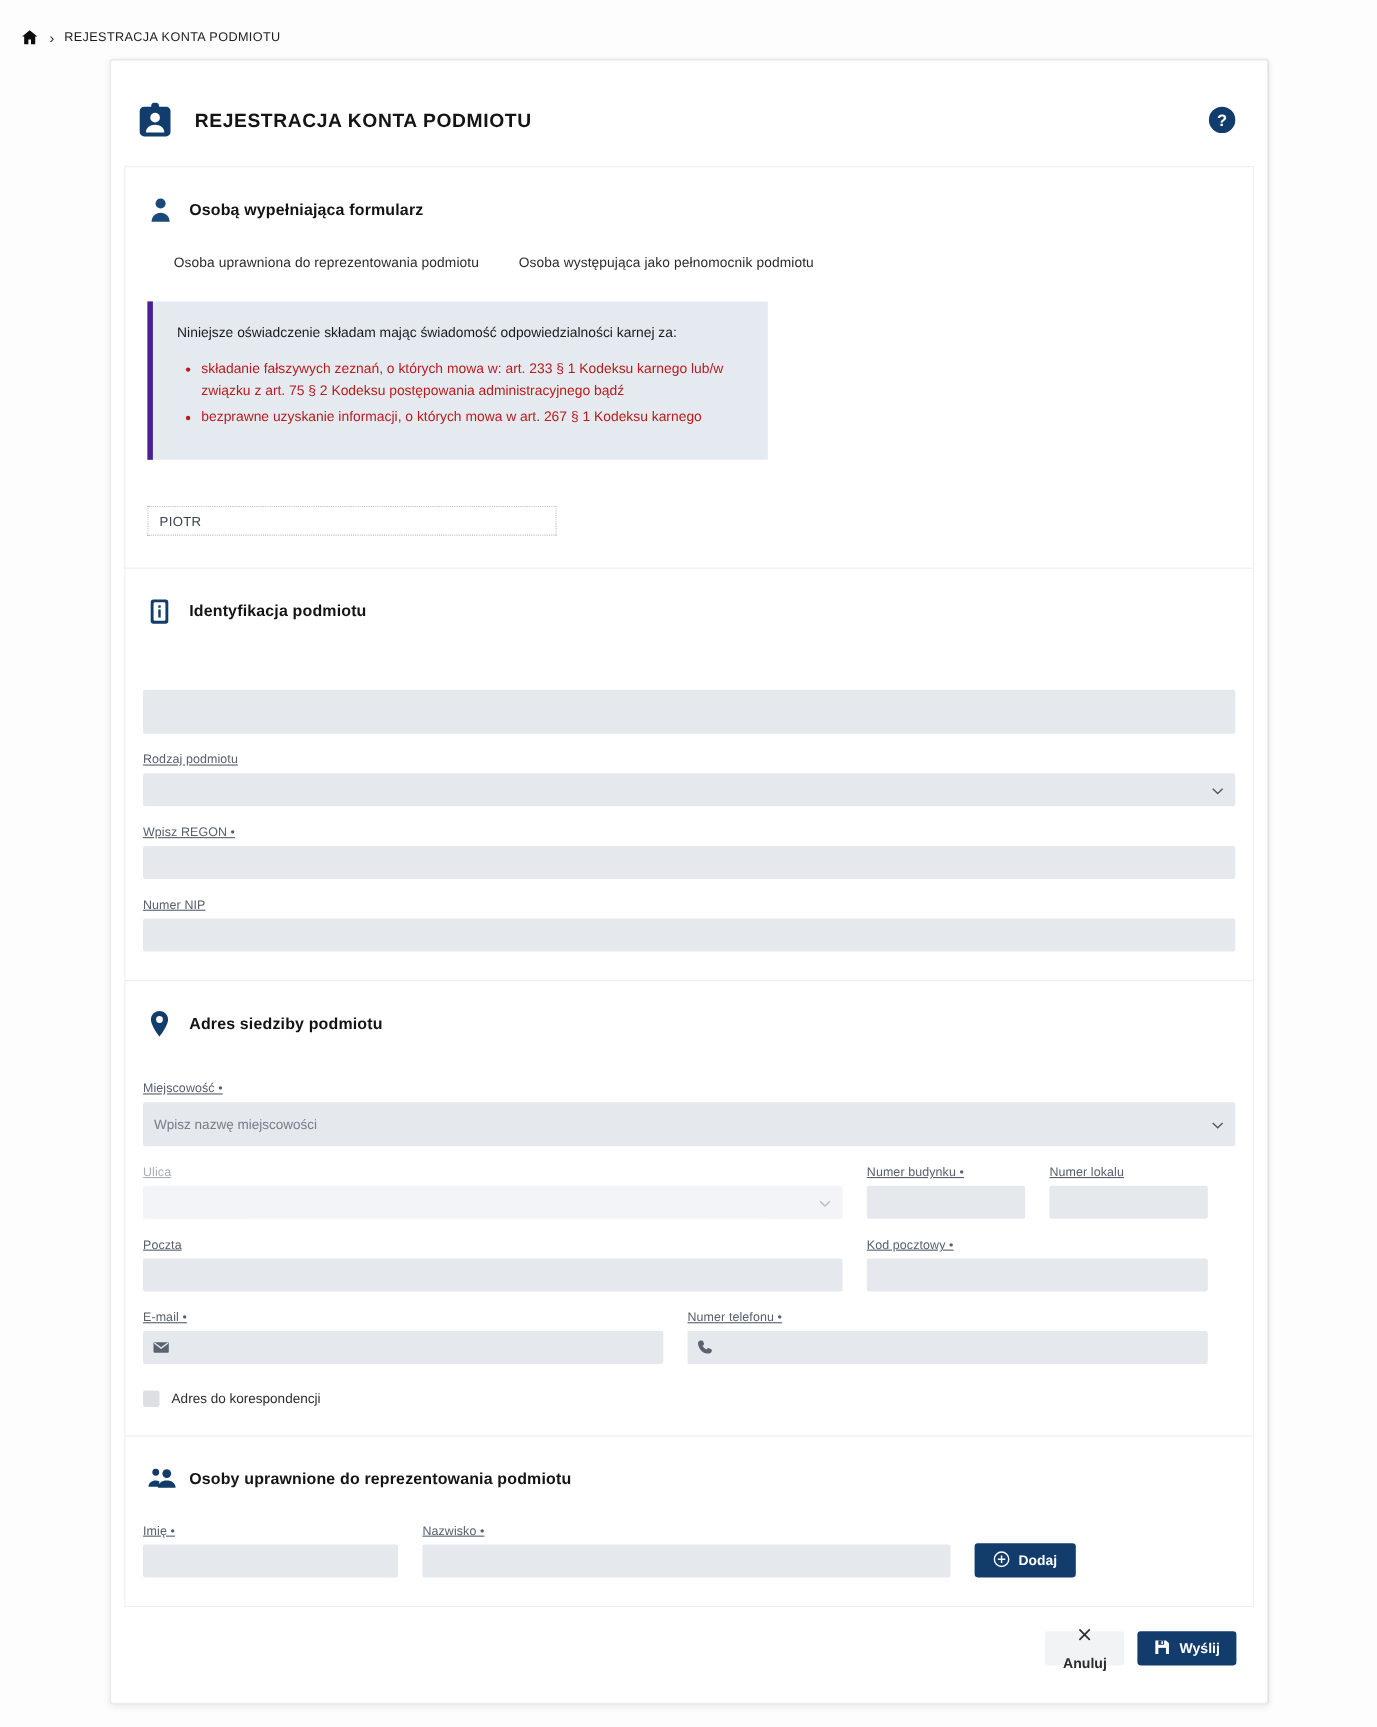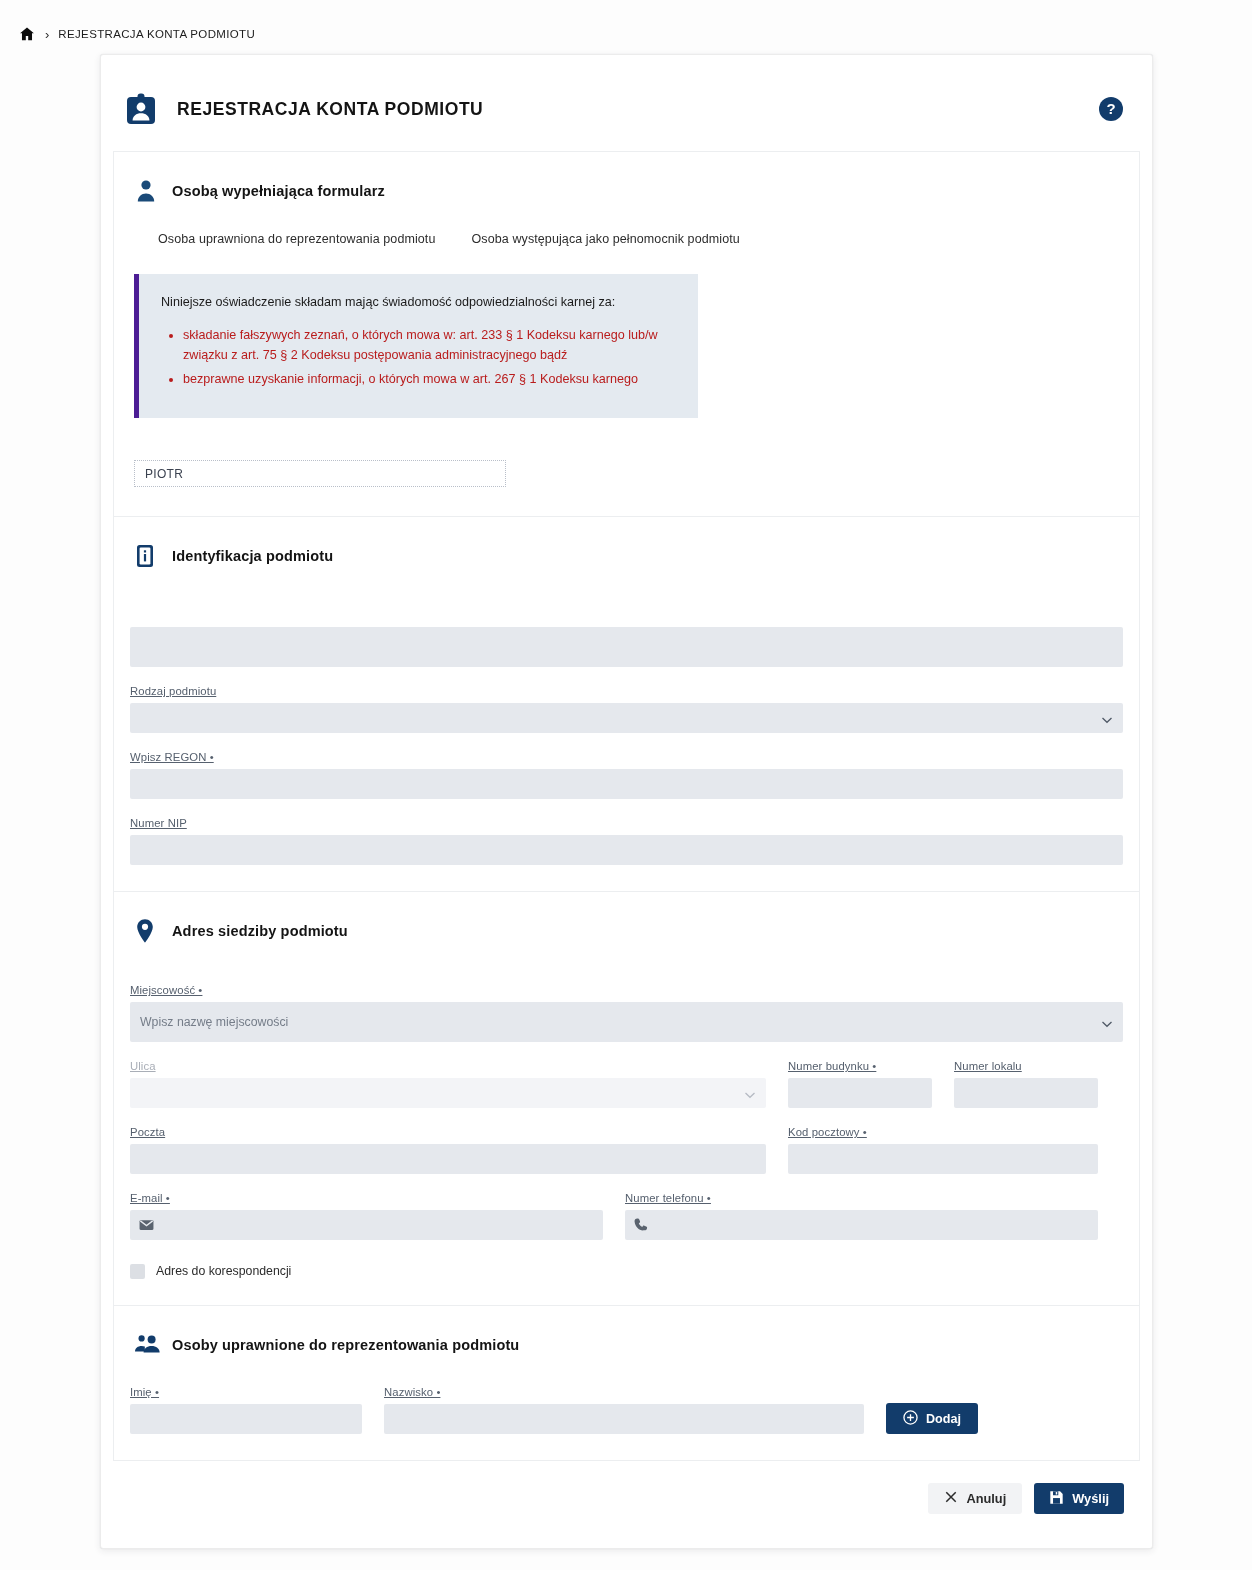--- a/index.html
+++ b/index.html
@@ -143,21 +143,21 @@
   }
   .btn svg { flex: 0 0 auto; }
 
   
   .footer {
     display: flex; justify-content: flex-end; align-items: center; gap: 12px;
     padding: 22px 28px 0 0;
   }
   .btn-ghost {
     background: #f2f3f5; color: #2b2b2b; height: 31px; padding: 0 16px;
-    font-size: 12.8px; font-weight: bold;
+    font-size: 12.8px; font-weight: bold; flex-direction: column;
   }
   .btn-send { background: #123c6b; color: #fff; height: 31px; padding: 0 15px; font-size: 12.8px; font-weight: bold; }
 </style>
 </head>
 <body>
 
 <div class="page">
 
   <div class="breadcrumb">
     <span class="home-ic">

